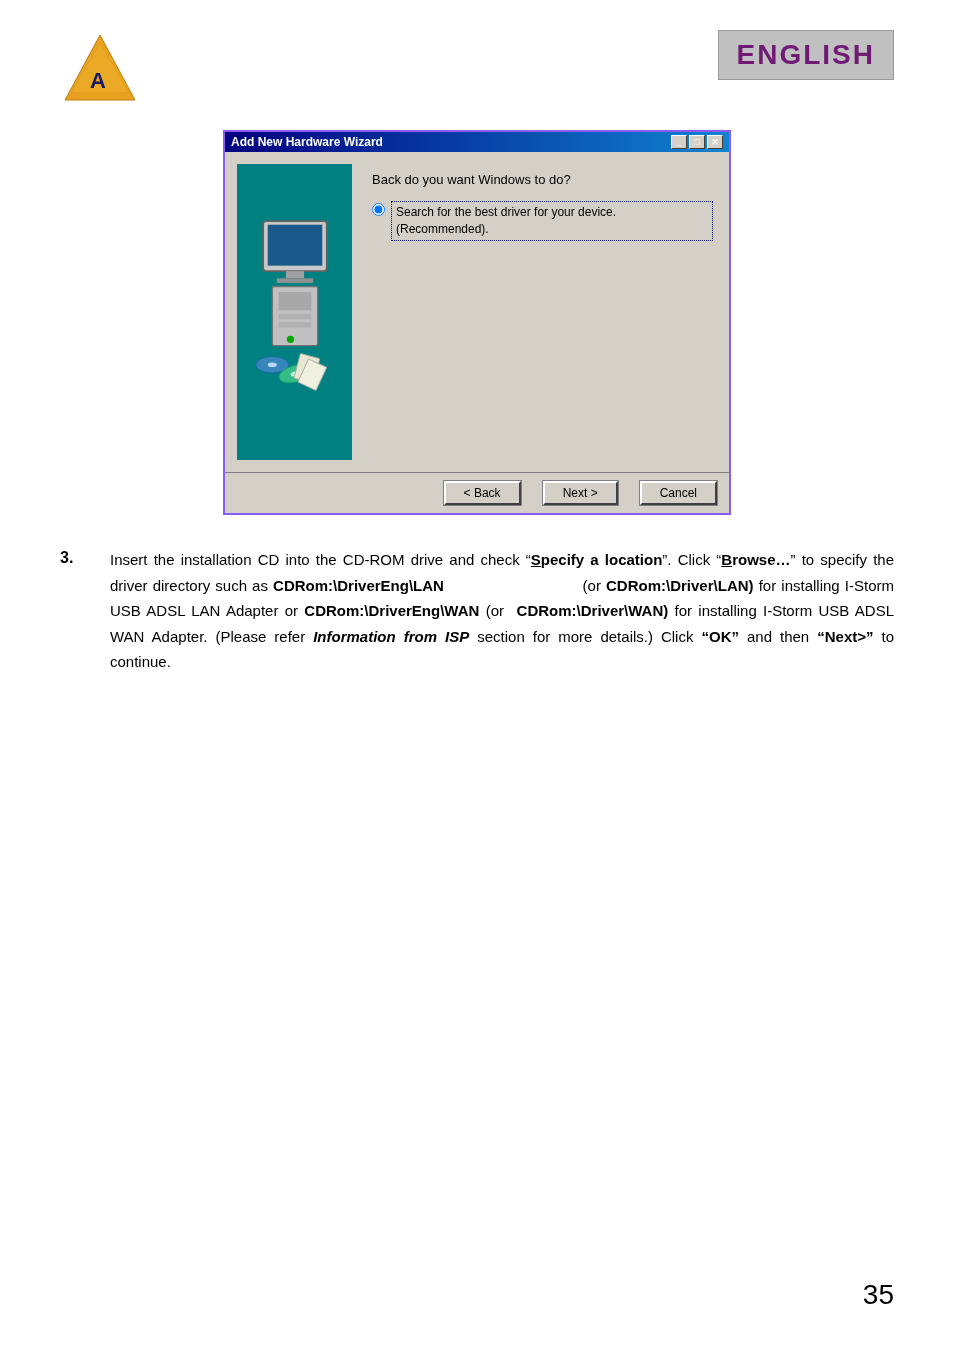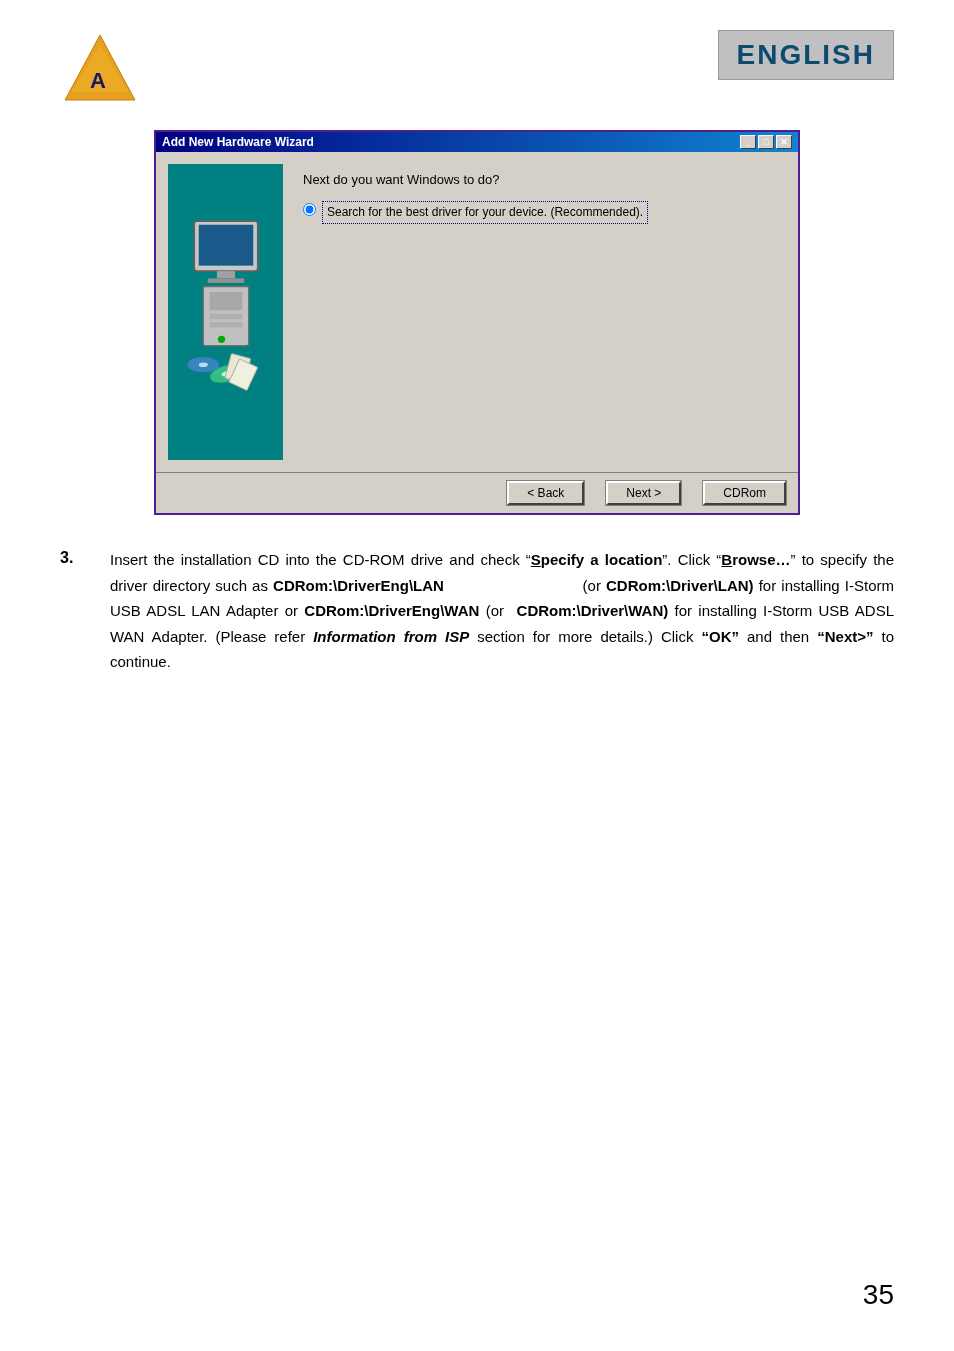--- a/index.html
+++ b/index.html
@@ -27,35 +27,35 @@
       align-items: flex-start;
       margin-bottom: 20px;
     }
 
     .language-badge {
       background: #c0c0c0;
       padding: 8px 18px;
       font-size: 28px;
       font-weight: bold;
       font-family: Arial, sans-serif;
-      color: #0c4a6e;
+      color: #701a75;
       letter-spacing: 2px;
       border: 1px solid #999;
     }
 
     
     .dialog-wrapper {
       display: flex;
       justify-content: center;
       margin-bottom: 32px;
     }
 
     .dialog {
-      width: 646px;
-      border: 2px solid #4c1d95;
+      width: 508px;
+      border: 2px solid #8b5cf6;
       background: #d4d0c8;
       font-family: 'MS Sans Serif', Arial, sans-serif;
       font-size: 13px;
     }
 
     .dialog-titlebar {
       background: linear-gradient(to right, #000080, #1084d0);
       color: #ffffff;
       padding: 3px 6px;
       font-size: 12px;
@@ -265,34 +265,34 @@
             <ellipse cx="25" cy="168" rx="5" ry="2.5" fill="#cce0ff" opacity="0.9"></ellipse>
             <ellipse cx="50" cy="178" rx="18" ry="9" fill="#44cc88" stroke="#22aa66" stroke-width="1" opacity="0.8" transform="rotate(-15,50,178)"></ellipse>
             <ellipse cx="50" cy="178" rx="5" ry="2.5" fill="#ccfee0" opacity="0.9" transform="rotate(-15,50,178)"></ellipse>
 
             <rect x="52" y="158" width="22" height="28" rx="1" fill="#e8e8d0" stroke="#aaa" stroke-width="1" transform="rotate(15,63,172)"></rect>
             <rect x="58" y="165" width="22" height="28" rx="1" fill="#f0f0e0" stroke="#aaa" stroke-width="1" transform="rotate(25,69,179)"></rect>
           </svg>
         </div>
 
         <div class="dialog-content">
-          <div class="dialog-question">Next do you want Windows to do?</div>
+          <div class="dialog-question">Back do you want Windows to do?</div>
 
           <div class="radio-option">
             <input type="radio" name="driver-option" class="radio-input" checked="" style="">
             <label class="radio-label selected">Search for the best driver for your device. (Recommended).</label>
           </div>
 
         </div>
       </div>
 
       <div class="dialog-footer">
         <button class="win-button">&lt; Back</button>
         <button class="win-button">Next &gt;</button>
-        <button class="win-button">CDRom</button>
+        <button class="win-button">Cancel</button>
       </div>
     </div>
   </div>
 
   <div class="step-content">
     <div class="step-number">3.</div>
     <div class="step-text">
       Insert the installation CD into the CD-ROM drive and check “<b><span class="underline">S</span>pecify a location</b>”. Click “<b><span class="underline">B</span>rowse…</b>” to specify the driver directory such as <b>CDRom:\DriverEng\LAN</b> &nbsp;&nbsp;&nbsp;&nbsp;&nbsp;&nbsp;&nbsp;&nbsp;&nbsp;&nbsp;&nbsp;&nbsp;&nbsp;&nbsp;&nbsp;&nbsp;&nbsp;&nbsp;&nbsp;&nbsp;&nbsp;&nbsp;&nbsp;&nbsp;&nbsp;&nbsp;(or <b>CDRom:\Driver\LAN)</b> for installing I-Storm USB ADSL LAN Adapter or <b>CDRom:\DriverEng\WAN</b> (or &nbsp;<b>CDRom:\Driver\WAN)</b> for installing I-Storm USB ADSL WAN Adapter. (Please refer <i><b>Information from ISP</b></i> section for more details.) Click <b>“OK”</b> and then <b>“Next&gt;”</b> to continue.
     </div>
   </div>

